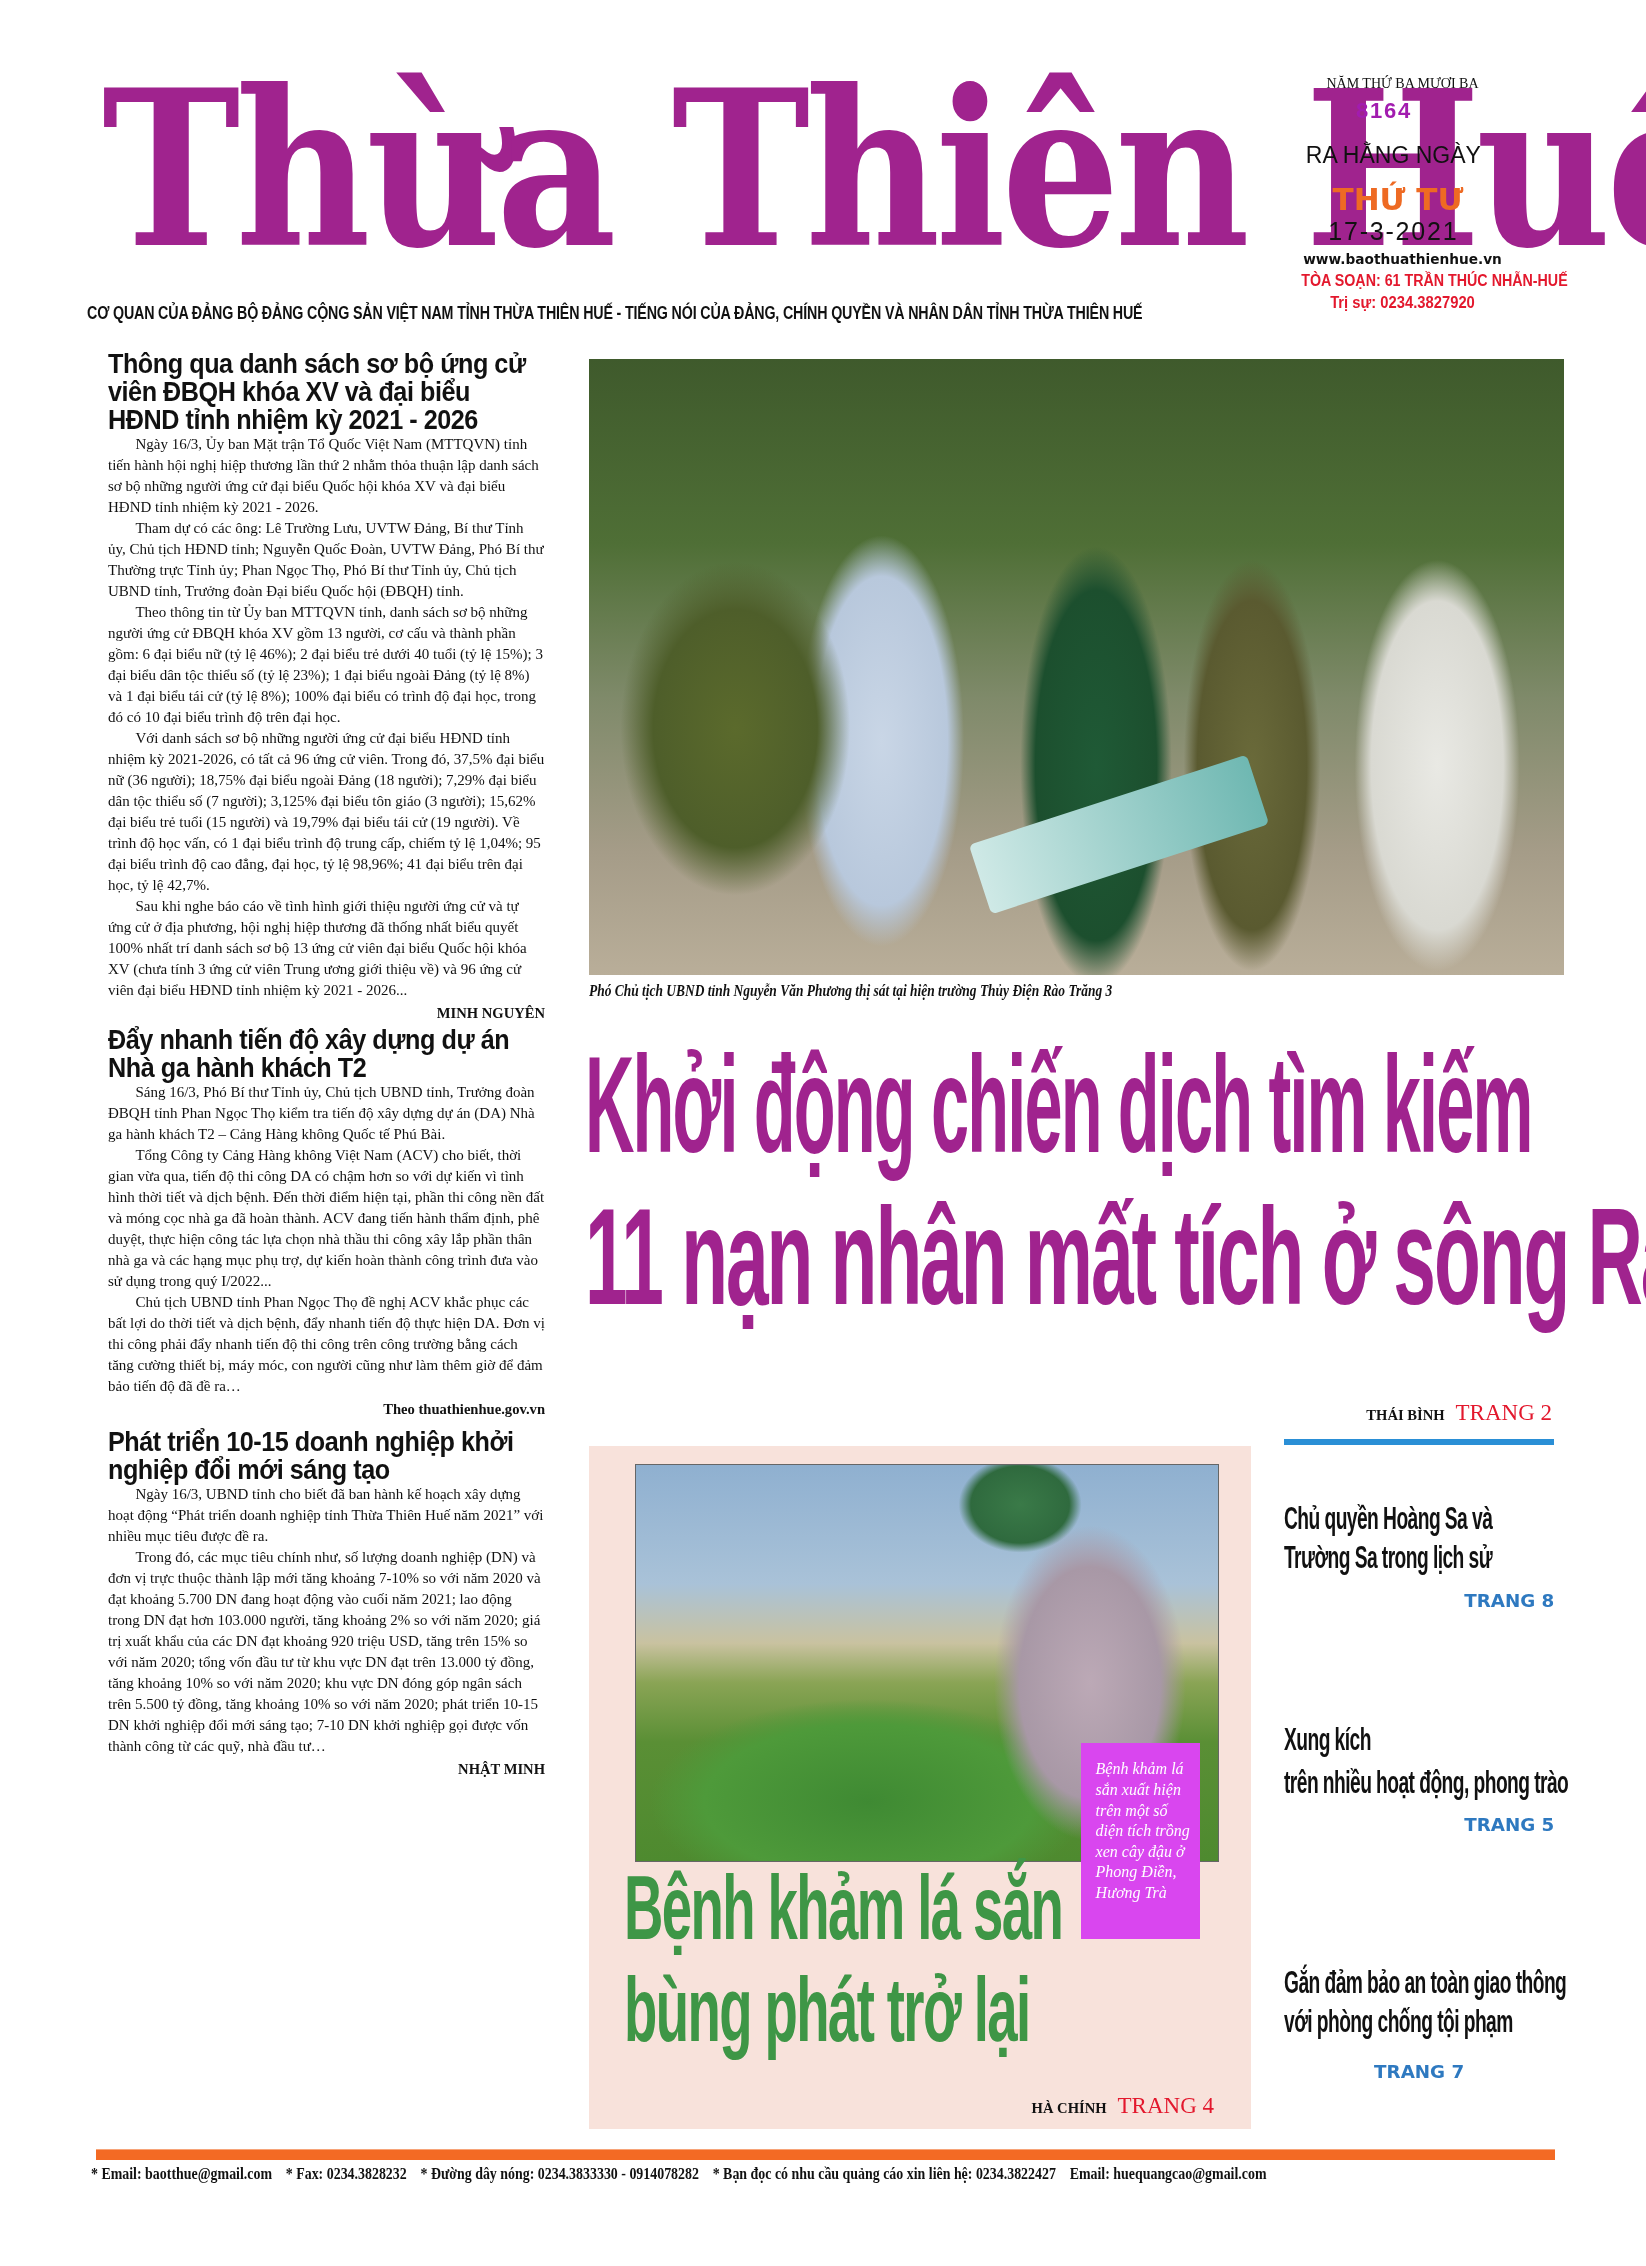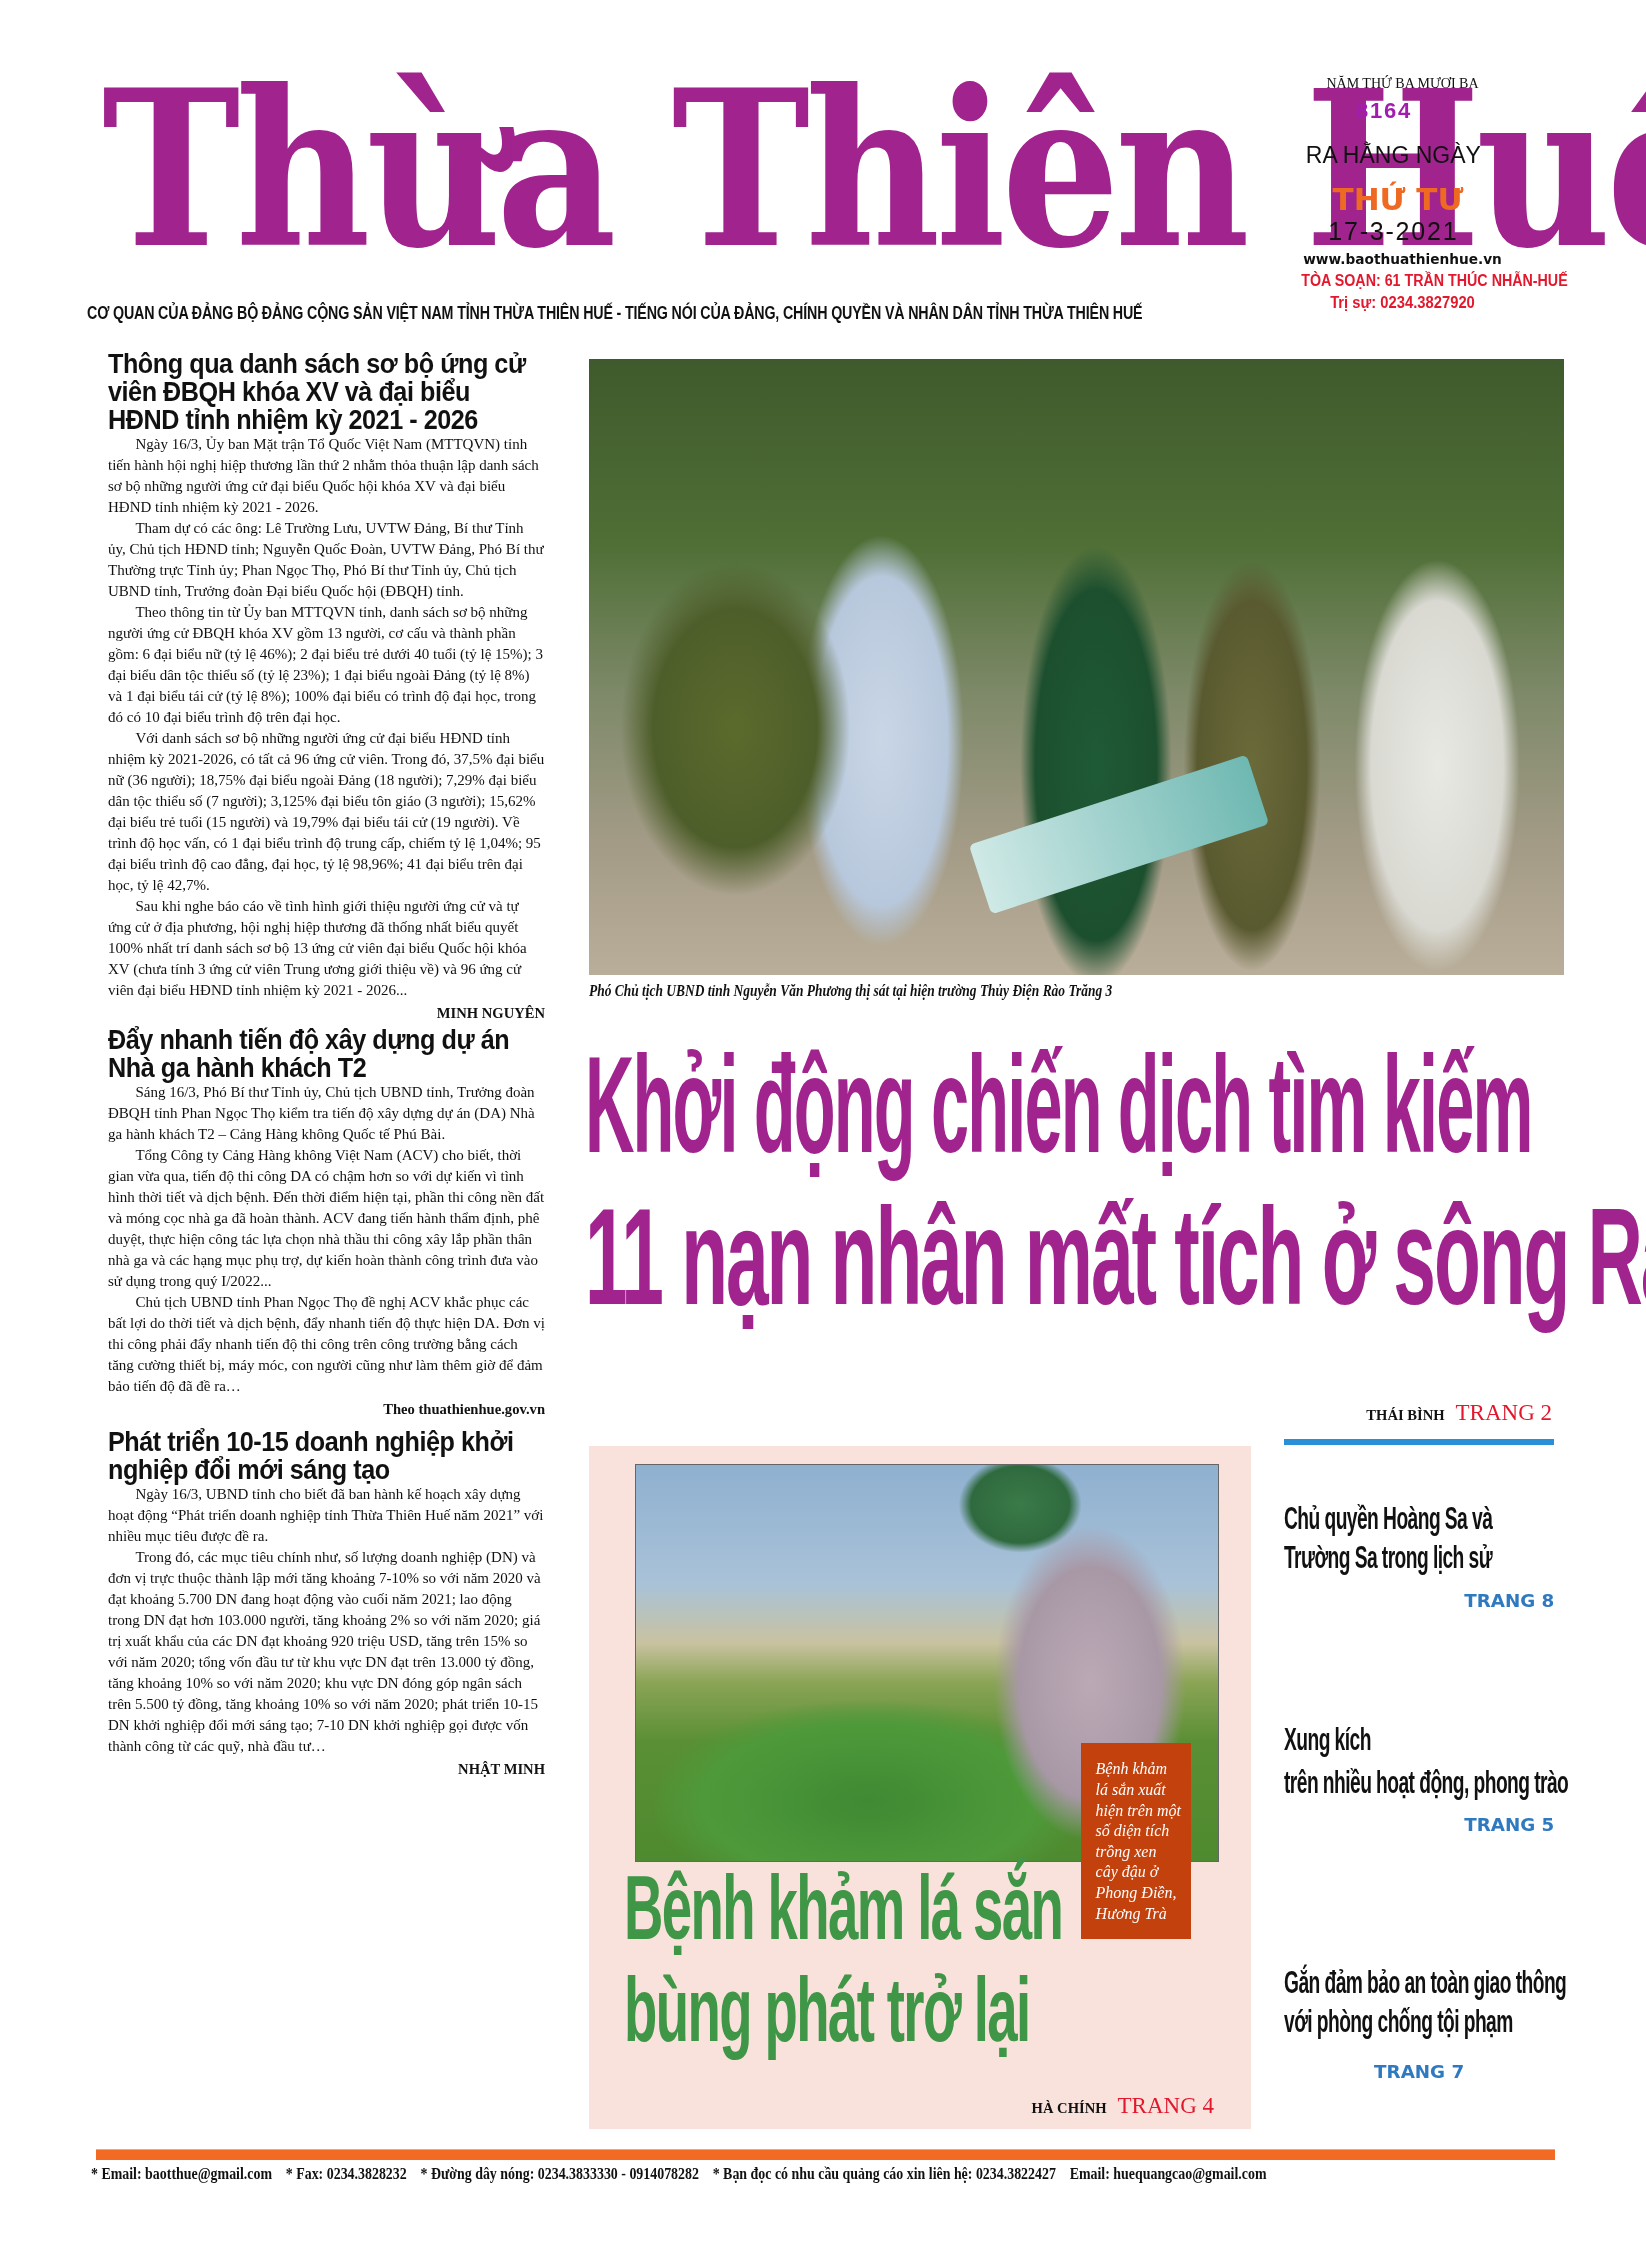--- a/index.html
+++ b/index.html
@@ -51,21 +51,21 @@
   .blue-bar { left:1284px; top:1439px; width:270px; height:6.4px; background:#2A8FD6; }
 
   
   .feature { left:589px; top:1446px; width:662px; height:683px; background:#F8E2DB; }
   .feature-photo { position:absolute; left:46px; top:18.3px; width:582px; height:396px; overflow:hidden; border:0.9px solid #666;
     background:
       radial-gradient(ellipse 82px 64px at 66% 10%, #3a7a48 0%, #2f6a3e 60%, transparent 75%),
       radial-gradient(ellipse 128px 210px at 78% 55%, #bca9b6 0%, #a898a6 55%, transparent 75%),
       radial-gradient(ellipse 274px 128px at 40% 85%, #3f8a33 0%, #4e9a3a 60%, transparent 80%),
       linear-gradient(180deg, #8fb0d0 0%, #a9c2d8 30%, #c9c2a0 45%, #8aa455 55%, #5a8f35 70%, #4e8a2f 100%); }
-  .feature-caption { position:absolute; left:492px; top:297px; width:110px; height:196px; background:#c2410c; color:#fff; font-style:italic; font-size:16px; line-height:20.6px; padding:16.4px 9.1px 0 14.6px; box-sizing:border-box; }
+  .feature-caption { position:absolute; left:492px; top:297px; width:119px; height:196px; background:#d946ef; color:#fff; font-style:italic; font-size:16px; line-height:20.6px; padding:16.4px 9.1px 0 14.6px; box-sizing:border-box; }
   .feature-head { position:absolute; left:35px; top:411px; width:640px; color:#3E9646; font-family:"Liberation Sans", sans-serif; font-weight:bold; white-space:nowrap; }
   .feature-head .fl { font-size:91px; line-height:102px; letter-spacing:-2.7px; transform:scaleX(0.60); transform-origin:left top; }
   .feature-credit { position:absolute; right:37px; top:647px; white-space:nowrap; }
 
   
   .teaser { left:1284px; width:274px; }
   .teaser-head { font-family:"Liberation Sans", sans-serif; font-weight:bold; font-size:31px; line-height:39px; letter-spacing:-0.9px; transform:scaleX(0.62); transform-origin:left top; white-space:nowrap; }
   .teaser-page { text-align:right; font-family:"DejaVu Sans", sans-serif; font-weight:bold; font-size:18.3px; line-height:22px; color:#2E79C0; padding-right:3.7px; }
 
   

